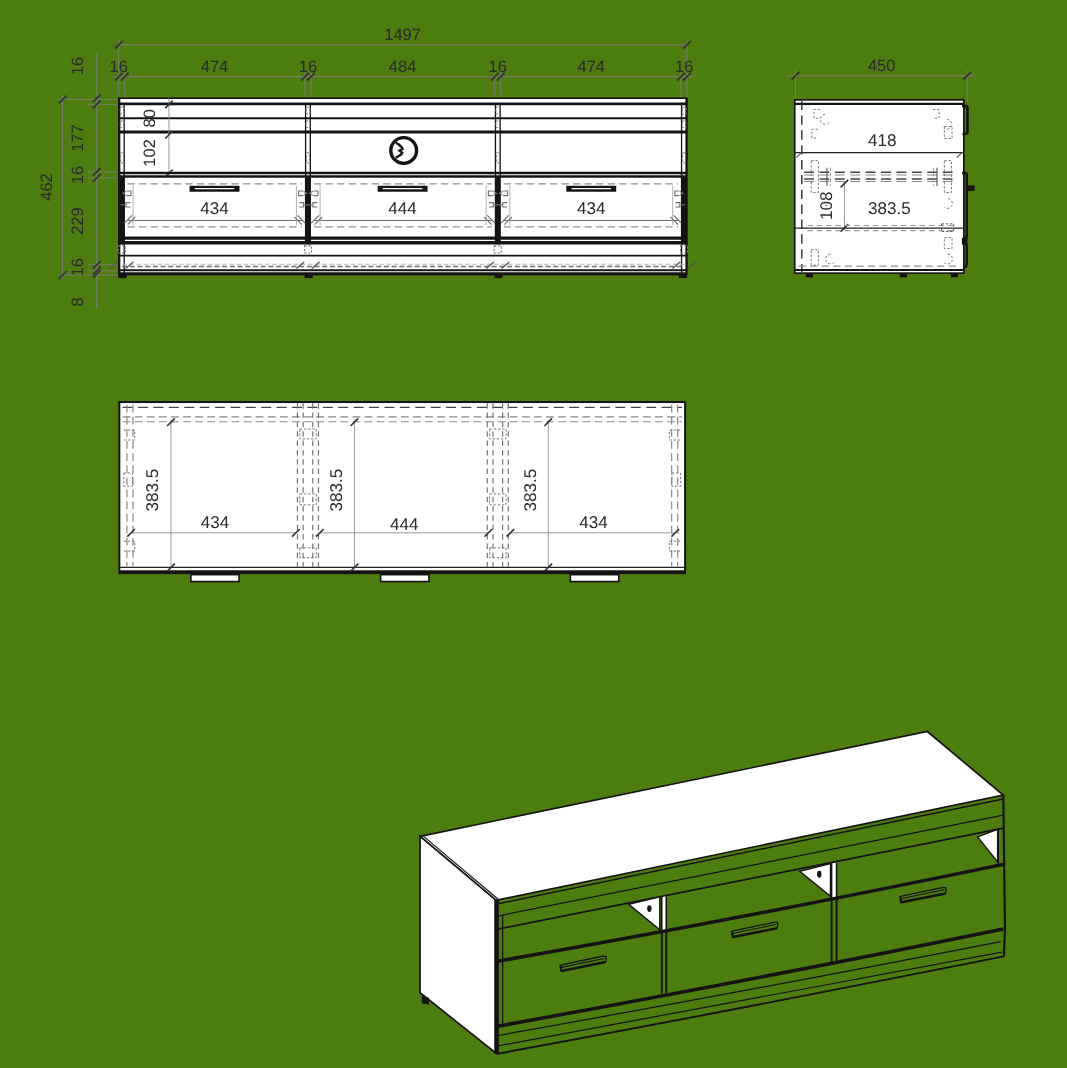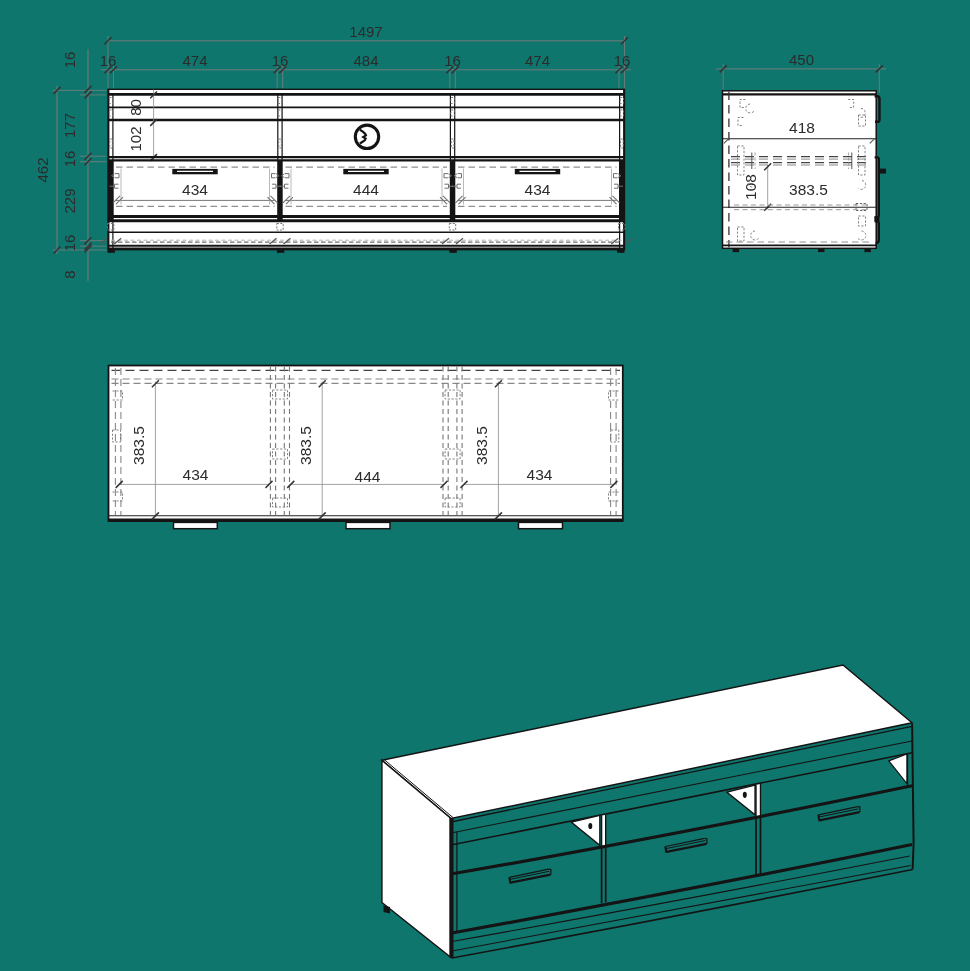--- a/index.html
+++ b/index.html
@@ -1,16 +1,16 @@
 <!DOCTYPE html>
 <html><head>
 <meta charset="utf-8">
 <style>
   html,body{margin:0;padding:0;background:#ffffff;}
-  #page{position:relative;width:970px;height:971px;background:#0f766e;overflow:hidden;
+  #page{position:relative;width:970px;height:971px;background:#4d7c0f;overflow:hidden;
         font-family:"Liberation Sans", sans-serif;}
   svg{position:absolute;left:0;top:0;}
   text{font-family:"Liberation Sans", sans-serif;fill:#2b2b2b;}
 </style>
 </head>
 <body>
 <div id="page">
 <svg width="970" height="971" viewBox="0 0 970 971">
 
 <g stroke="#7d7d7d" stroke-width="0.9" fill="none">

